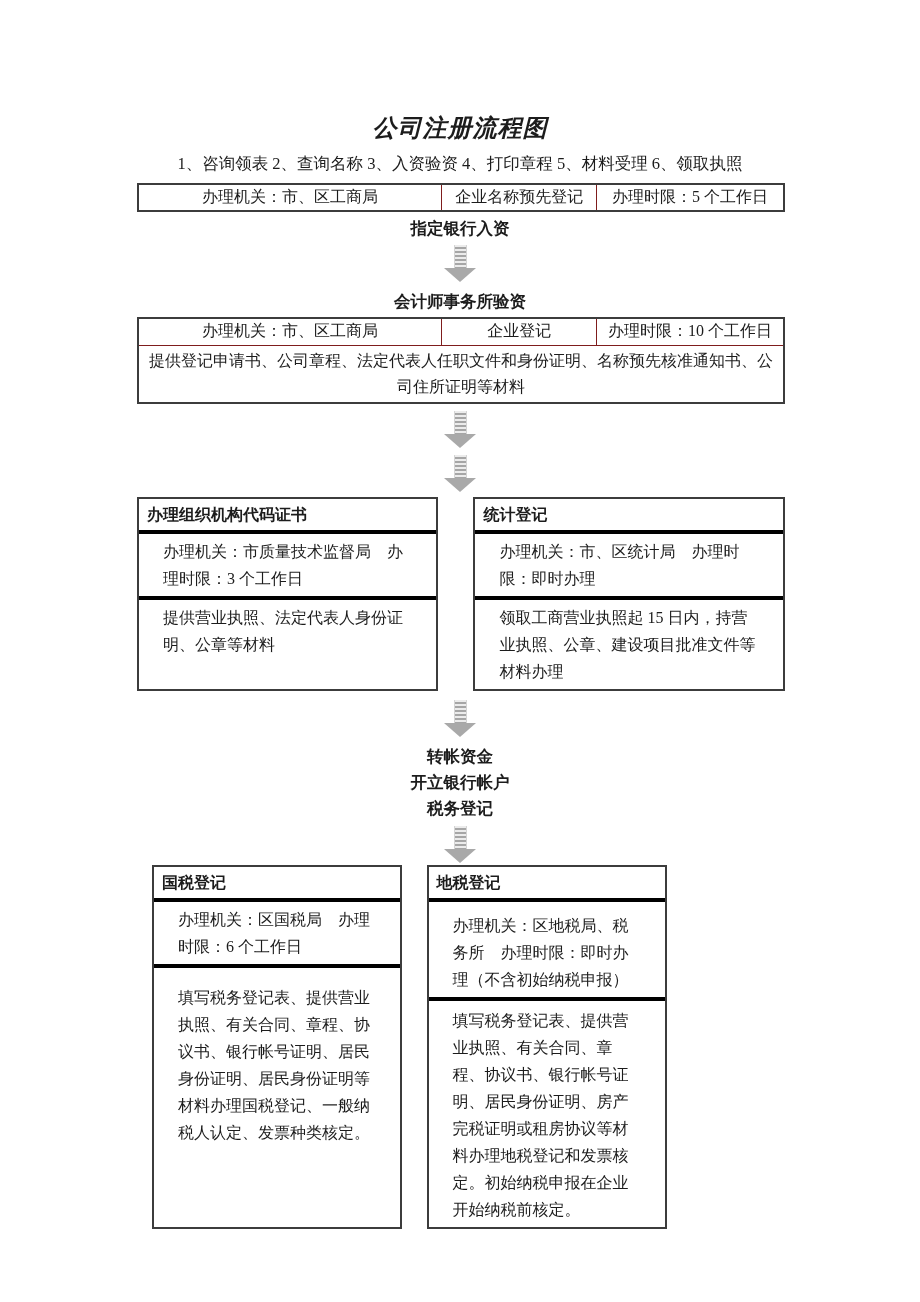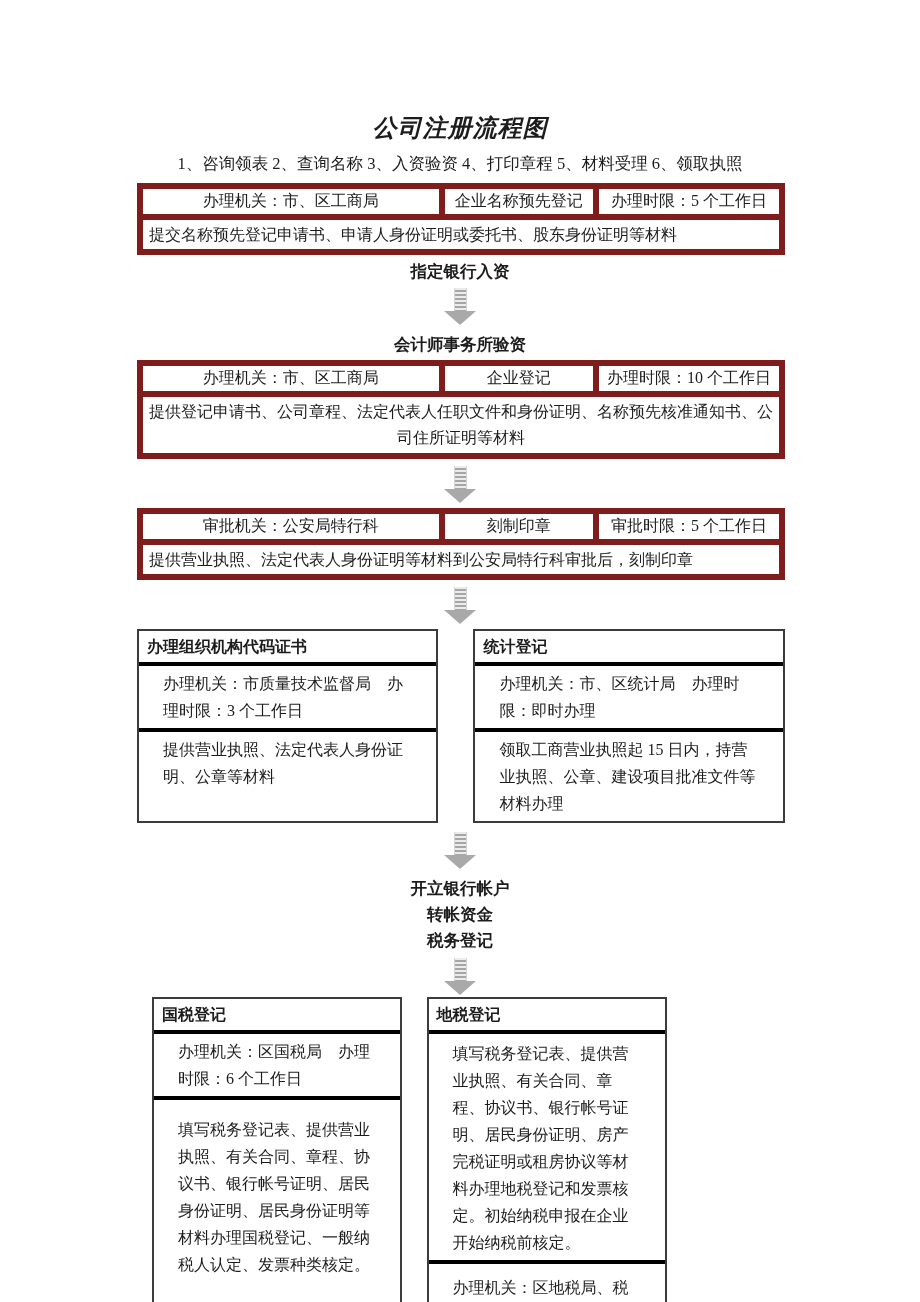--- a/index.html
+++ b/index.html
@@ -28,21 +28,21 @@
   }
 
   table.stage-table {
     width: 648px;
     margin-left: 137px;
     margin-top: 8px;
     border-collapse: collapse;
     font-size: 16px;
   }
   table.stage-table td {
-    border: 6px solid #7f1d1d;
+    border: 1px solid #7f1d1d;
     padding: 2px 6px;
     height: 27px;
     vertical-align: middle;
   }
   table.stage-table { border: 2px solid #3c3c3c; }
   td.cell-center { text-align: center; }
   td.cell-bold { font-weight: normal; }
   td.materials-left { text-align: left; line-height: 25px; }
   td.materials-center { text-align: center; line-height: 26px; padding: 3px 10px; }
 
@@ -120,23 +120,20 @@
     <colgroup>
         <col style="width:47%">
         <col style="width:24%">
         <col style="width:29%">
       </colgroup>
     <tbody>
         <tr>
       <td class="cell-center">办理机关：市、区工商局</td>
       <td class="cell-center cell-bold">企业名称预先登记</td>
       <td class="cell-center">办理时限：5 个工作日</td>
-    </tr>
-    <tr>
-      <td colspan="3" class="materials-left">提交名称预先登记申请书、申请人身份证明或委托书、股东身份证明等材料</td>
     </tr>
   </tbody>
     </table>
 
   <div class="flow-label label-bank">指定银行入资</div>
 
   <div class="arrow a1">
     <div class="shaft"></div>
     <div class="head"></div>
   </div>
@@ -159,37 +156,20 @@
       <td colspan="3" class="materials-center">提供登记申请书、公司章程、法定代表人任职文件和身份证明、名称预先核准通知书、公司住所证明等材料</td>
     </tr>
   </tbody>
     </table>
 
   <div class="arrow a2">
     <div class="shaft"></div>
     <div class="head"></div>
   </div>
 
-  <table class="stage-table" style="margin-top:5px;">
-    <colgroup>
-        <col style="width:47%">
-        <col style="width:24%">
-        <col style="width:29%">
-      </colgroup>
-    <tbody>
-        <tr>
-      <td class="cell-center">审批机关：公安局特行科</td>
-      <td class="cell-center cell-bold">刻制印章</td>
-      <td class="cell-center">审批时限：5 个工作日</td>
-    </tr>
-    <tr>
-      <td colspan="3" class="materials-left">提供营业执照、法定代表人身份证明等材料到公安局特行科审批后，刻制印章</td>
-    </tr>
-  </tbody>
-    </table>
 
   <div class="arrow a3">
     <div class="shaft"></div>
     <div class="head"></div>
   </div>
 
   <div class="pair-row">
     <div class="info-box box-left-mid">
       <div class="box-title">办理组织机构代码证书</div>
       <div class="box-row row-agency">办理机关：市质量技术监督局　办理时限：3 个工作日</div>
@@ -201,36 +181,36 @@
       <div class="box-row row-materials">领取工商营业执照起 15 日内，持营业执照、公章、建设项目批准文件等材料办理</div>
     </div>
   </div>
 
   <div class="arrow a4">
     <div class="shaft"></div>
     <div class="head"></div>
   </div>
 
   <div class="bank-lines">
+    <div>转帐资金</div>
     <div>开立银行帐户</div>
-    <div>转帐资金</div>
     <div>税务登记</div>
   </div>
 
   <div class="arrow a5">
     <div class="shaft"></div>
     <div class="head"></div>
   </div>
 
   <div class="pair-row-bottom">
     <div class="info-box box-left-tax">
       <div class="box-title">国税登记</div>
       <div class="box-row row-agency">办理机关：区国税局　办理时限：6 个工作日</div>
       <div class="box-row row-materials">填写税务登记表、提供营业执照、有关合同、章程、协议书、银行帐号证明、居民身份证明、居民身份证明等材料办理国税登记、一般纳税人认定、发票种类核定。</div>
     </div>
     <div class="info-box box-right-tax">
       <div class="box-title">地税登记</div>
+      <div class="box-row row-agency">办理机关：区地税局、税务所　办理时限：即时办理（不含初始纳税申报）</div>
       <div class="box-row row-materials">填写税务登记表、提供营业执照、有关合同、章程、协议书、银行帐号证明、居民身份证明、房产完税证明或租房协议等材料办理地税登记和发票核定。初始纳税申报在企业开始纳税前核定。</div>
-      <div class="box-row row-agency">办理机关：区地税局、税务所　办理时限：即时办理（不含初始纳税申报）</div>
     </div>
   </div>
 
 </div>
 
 </body></html>

